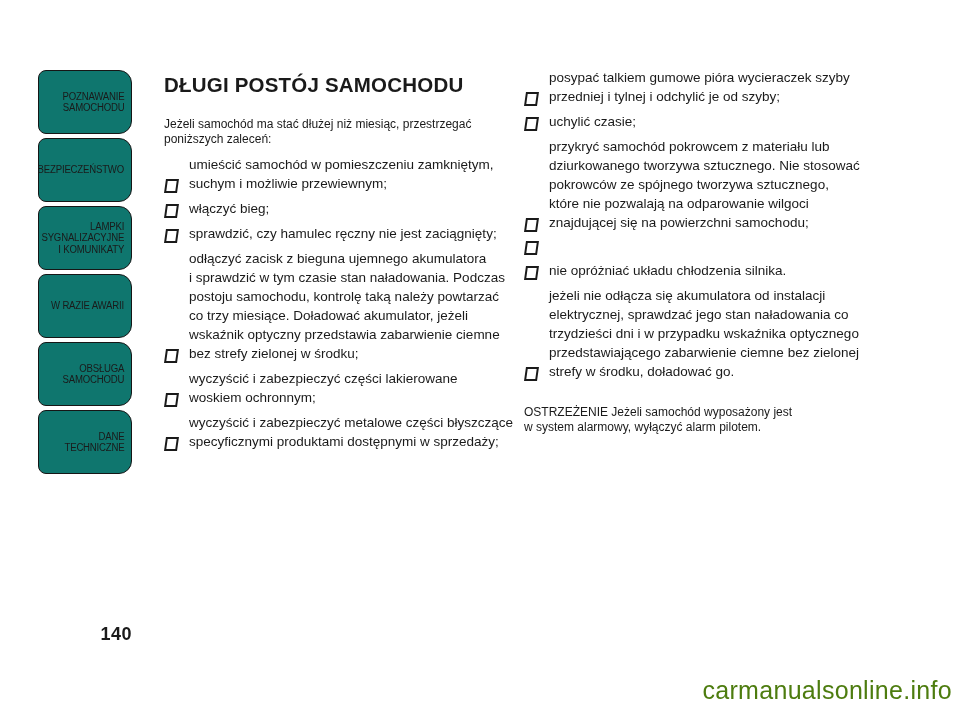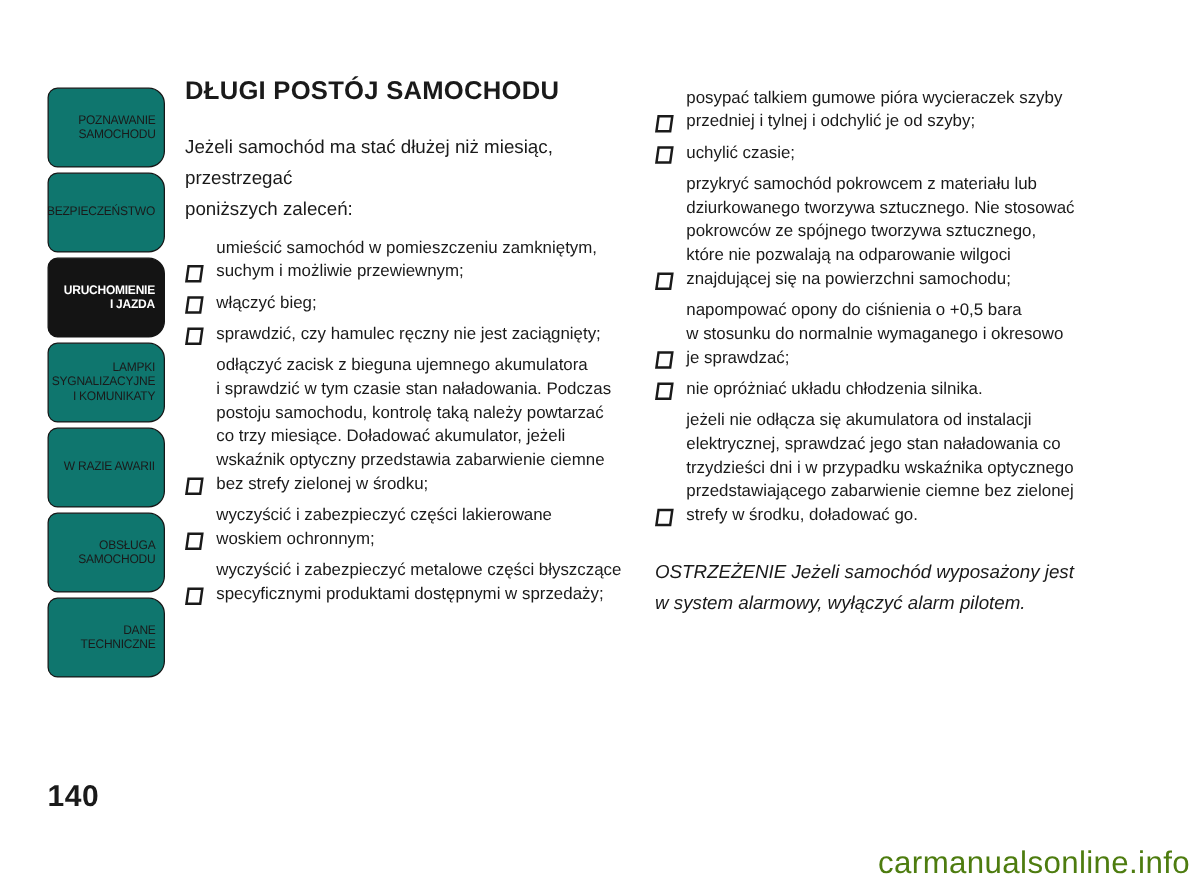--- a/index.html
+++ b/index.html
@@ -38,59 +38,60 @@
   }
   .tab.active{
     background:#141414;
     border-color:#141414;
     color:#ffffff;
   }
   .tab.active .tab-label{font-weight:bold;}
 
   .pagenum{
     position:absolute;left:38px;top:624px;width:94px;
-    font-size:24px;font-weight:bold;letter-spacing:0.5px;
+    text-align:right;
+    font-size:18px;font-weight:bold;letter-spacing:0.5px;
   }
 
   
   .col{position:absolute;top:60px;}
-  .col-left{left:148px;width:372px;}
+  .col-left{left:164px;width:372px;margin-top:12px;}
   .col-right{left:524px;width:400px;padding-top:8px;}
 
   .title{
     margin:0 0 20px 0;
     font-size:20.5px;
     font-weight:bold;
     letter-spacing:0.2px;
     line-height:25px;
   }
   .para{
-    font-size:15px;
-    line-height:25px;
+    font-size:12px;
+    line-height:15px;
     white-space:pre-line;
     margin:0 0 8px 0;
   }
   .bullet{
     display:flex;
     align-items:flex-end;
     margin-bottom:6px;
   }
   .bullet .marker{
     flex:none;
     width:9px;height:10px;
     border:2px solid #1a1a1a;
     margin:3px 11px 0 1px;
     transform:skewX(-8deg);
   }
   .bullet .btext{
     font-size:13.5px;
     line-height:19px;
     white-space:pre-line;
   }
-  .warning{margin-top:24px;margin-bottom:0;font-style:italic;}
+  .warning{margin-top:24px;margin-bottom:0;}
 
   .watermark{
     position:absolute;
     right:8px;bottom:4px;
     font-size:25px;
     letter-spacing:0.3px;
     color:#4d7c0f;
   }
 </style>
 </head>
@@ -99,24 +100,20 @@
 <div class="page">
 
   <nav class="sidebar">
     <div class="tab">
       <span class="tab-label">POZNAWANIE
 SAMOCHODU</span>
     </div>
     <div class="tab">
       <span class="tab-label">BEZPIECZEŃSTWO</span>
     </div>
-    <div class="tab active">
-      <span class="tab-label">URUCHOMIENIE
-I JAZDA</span>
-    </div>
     <div class="tab">
       <span class="tab-label">LAMPKI
 SYGNALIZACYJNE
 I KOMUNIKATY</span>
     </div>
     <div class="tab">
       <span class="tab-label">W RAZIE AWARII</span>
     </div>
     <div class="tab">
       <span class="tab-label">OBSŁUGA
@@ -182,23 +179,20 @@
     <div class="bullet">
       <span class="marker"></span>
       <span class="btext">przykryć samochód pokrowcem z materiału lub
 dziurkowanego tworzywa sztucznego. Nie stosować
 pokrowców ze spójnego tworzywa sztucznego,
 które nie pozwalają na odparowanie wilgoci
 znajdującej się na powierzchni samochodu;</span>
     </div>
     <div class="bullet">
       <span class="marker"></span>
-      <span class="btext">napompować opony do ciśnienia o +0,5 bara
-w stosunku do normalnie wymaganego i okresowo
-je sprawdzać;</span>
     </div>
     <div class="bullet">
       <span class="marker"></span>
       <span class="btext">nie opróżniać układu chłodzenia silnika.</span>
     </div>
     <div class="bullet">
       <span class="marker"></span>
       <span class="btext">jeżeli nie odłącza się akumulatora od instalacji
 elektrycznej, sprawdzać jego stan naładowania co
 trzydzieści dni i w przypadku wskaźnika optycznego

